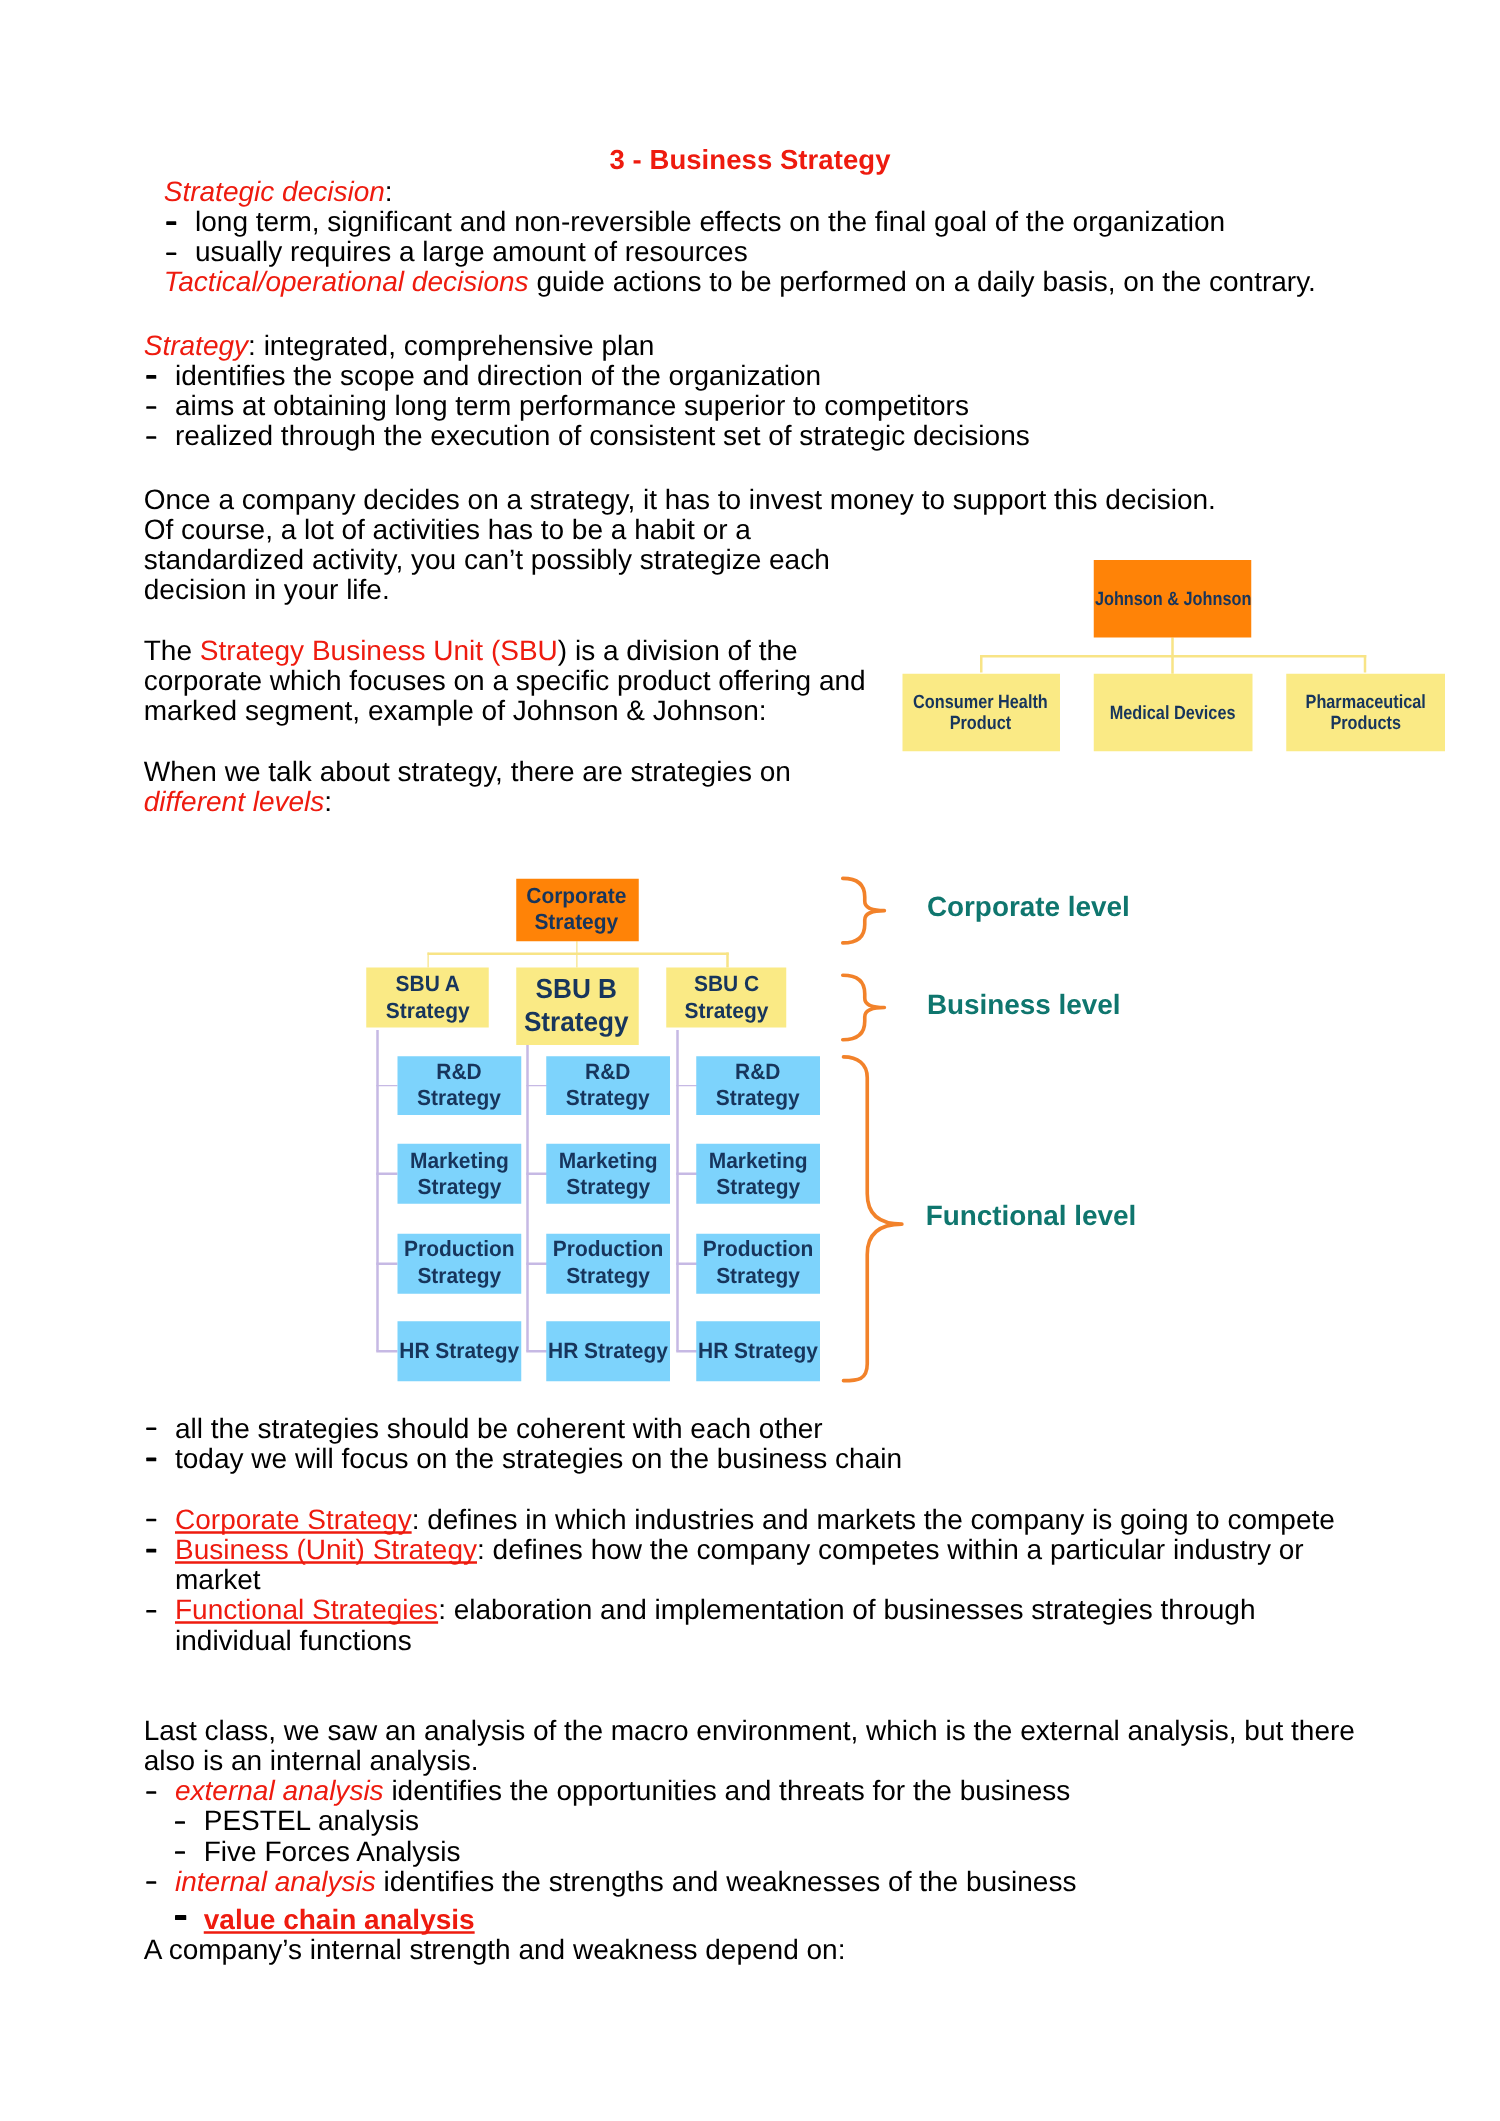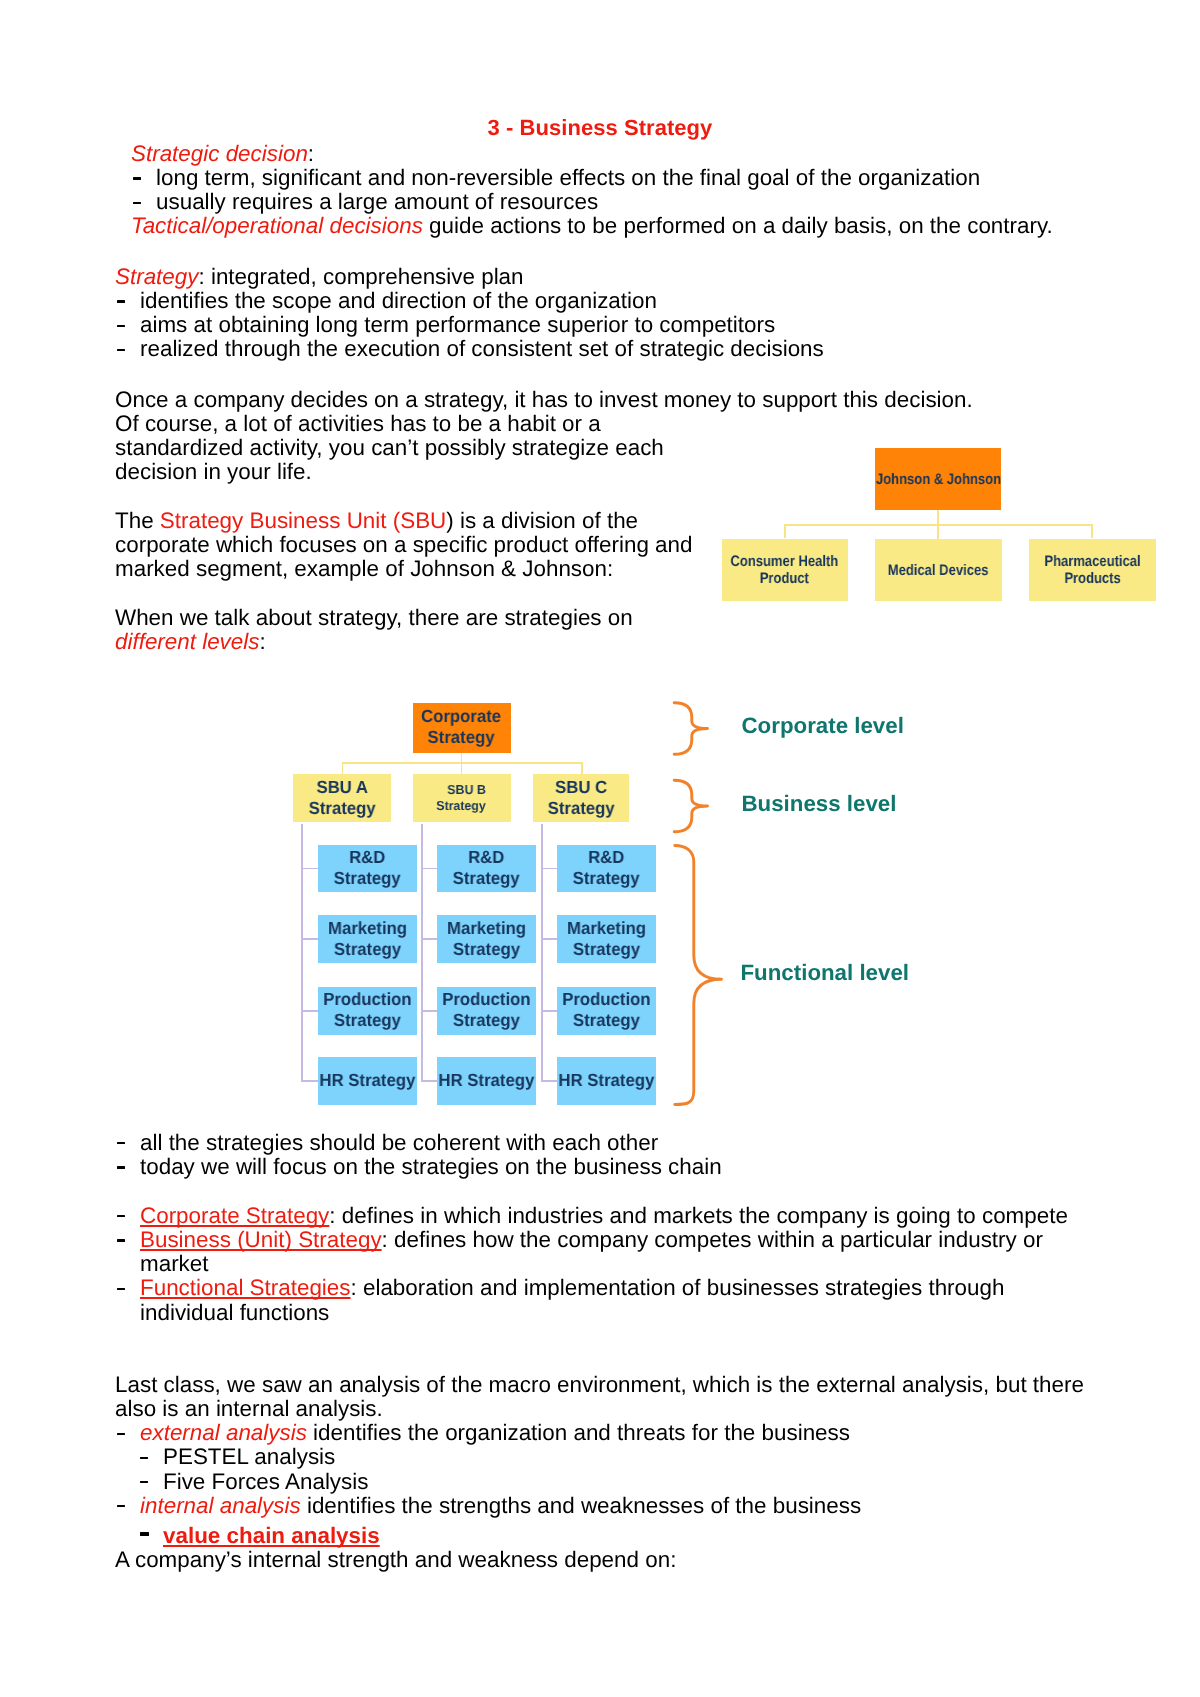--- a/index.html
+++ b/index.html
@@ -120,21 +120,21 @@
     <div class="lnp" style="left:541.2px;top:1009.8px;width:16.5px;height:1.8px;"></div>
     <div class="lnp" style="left:541.2px;top:1079.8px;width:16.5px;height:1.8px;"></div>
 
     <div class="box orange" style="left:412.5px;top:703px;width:98px;height:49.5px;font-size:17.6px;">
         <span>Corporate<br>Strategy</span>
       </div>
 
     <div class="box yellow" style="left:293px;top:774.3px;width:98px;height:48px;font-size:17.6px;">
         <span>SBU A<br>Strategy</span>
       </div>
-    <div class="box yellow" style="left:412.5px;top:774.3px;width:98px;height:48px;font-size:13px;text-align:right;">
+    <div class="box yellow" style="left:412.5px;top:774.3px;width:98px;height:62px;font-size:22px;">
         <span>SBU B<br>Strategy</span>
       </div>
     <div class="box yellow" style="left:533.3px;top:774.3px;width:96px;height:48px;font-size:17.6px;">
         <span>SBU C<br>Strategy</span>
       </div>
 
     <div class="box purple" style="left:317.6px;top:844.6px;width:99.2px;height:47.8px;font-size:17.6px;">
         <span>R&amp;D<br>Strategy</span>
       </div>
     <div class="box purple" style="left:437.2px;top:844.6px;width:98.8px;height:47.8px;font-size:17.6px;">
@@ -192,21 +192,21 @@
 
   <div class="blk" id="blk7" style="left:115px;top:1204px;width:990px;">
     <div class="li"><span class="red ul">Corporate Strategy</span><span>: defines in which industries and markets the company is going to compete</span></div>
     <div class="li"><span class="red ul">Business (Unit) Strategy</span><span>: defines how the company competes within a particular industry or</span><br><span>market</span></div>
     <div class="li"><span class="red ul">Functional Strategies</span><span>: elaboration and implementation of businesses strategies through</span><br><span>individual functions</span></div>
   </div>
 
   <div class="blk" id="blk8" style="left:115px;top:1373px;width:990px;">
     <div>Last class, we saw an analysis of the macro environment, which is the external analysis, but there</div>
     <div>also is an internal analysis.</div>
-    <div class="li"><span class="red it">external analysis</span><span> identifies the organization and threats for the business</span></div>
+    <div class="li"><span class="red it">external analysis</span><span> identifies the opportunities and threats for the business</span></div>
     <div class="li sub"><span>PESTEL analysis</span></div>
     <div class="li sub"><span>Five Forces Analysis</span></div>
     <div class="li"><span class="red it">internal analysis</span><span> identifies the strengths and weaknesses of the business</span></div>
     <div class="li sub vca" style="margin-top:6.2px;"><span class="red ul" style="font-weight:bold">value chain analysis</span></div>
   </div>
 
   <div class="blk" id="blk9" style="left:115px;top:1547.5px;width:990px;">
     <div>A company’s internal strength and weakness depend on:</div>
   </div>
 

